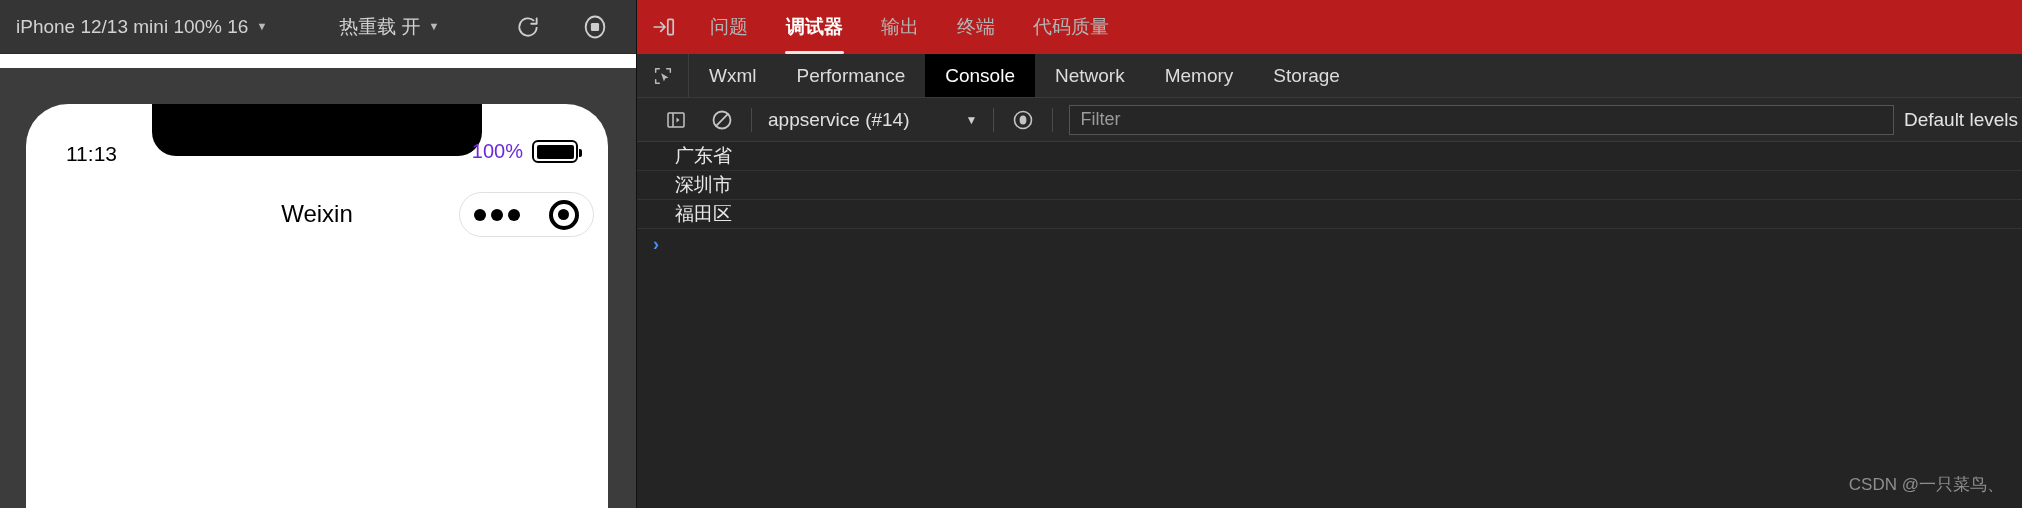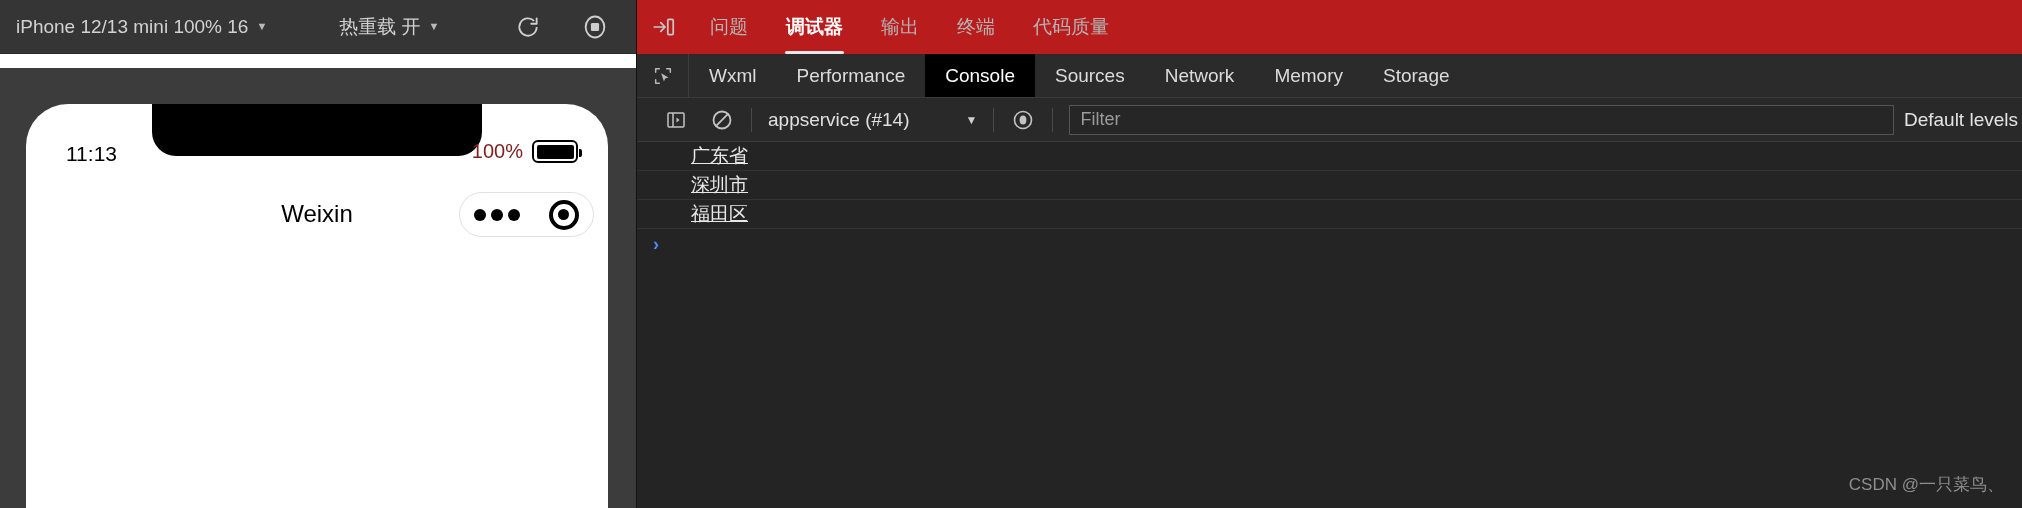--- a/index.html
+++ b/index.html
@@ -67,21 +67,21 @@
     border-bottom-right-radius: 24px;
   }
   .status-time {
     position: absolute; left: 40px; top: 38px;
     font-size: 21px; color: #000; font-weight: 400;
   }
   .status-right {
     position: absolute; right: 30px; top: 36px;
     display: flex; align-items: center; gap: 9px;
   }
-  .status-pct { font-size: 20px; color: #7f1d1d; }
+  .status-pct { font-size: 20px; color: #6d28d9; }
   .battery {
     position: relative;
     width: 46px; height: 23px;
     border: 2.5px solid #000; border-radius: 6px;
     padding: 2.5px;
   }
   .battery::after {
     content: ""; position: absolute; right: -6px; top: 7px;
     width: 3px; height: 8px; background: #000; border-radius: 0 2px 2px 0;
   }
@@ -184,24 +184,23 @@
 
   .console-body {
     position: relative;
     height: calc(508px - 54px - 44px - 44px);
     background: #242424;
     overflow: hidden;
   }
   .log-row {
     display: flex; align-items: center;
     height: 29px;
-    padding-left: 54px;
+    padding-left: 38px;
     font-size: 19px; color: #e8e8e8;
     border-bottom: 1px solid #333333;
-    text-decoration: underline;
   }
   .prompt-row {
     display: flex; align-items: center;
     height: 30px; padding-left: 16px;
   }
   .prompt-row .chev { color: #4a8df8; font-size: 18px; font-weight: 700; }
   .watermark {
     position: absolute; right: 18px; bottom: 12px;
     font-size: 17px; color: #8e8e8e; white-space: nowrap;
   }
@@ -309,23 +308,20 @@
       <div class="dtab">
           <span>Wxml</span>
         </div>
       <div class="dtab">
           <span>Performance</span>
         </div>
       <div class="dtab active">
           <span>Console</span>
         </div>
       <div class="dtab">
-          <span>Sources</span>
-        </div>
-      <div class="dtab">
           <span>Network</span>
         </div>
       <div class="dtab">
           <span>Memory</span>
         </div>
       <div class="dtab">
           <span>Storage</span>
         </div>
     </div>
 

